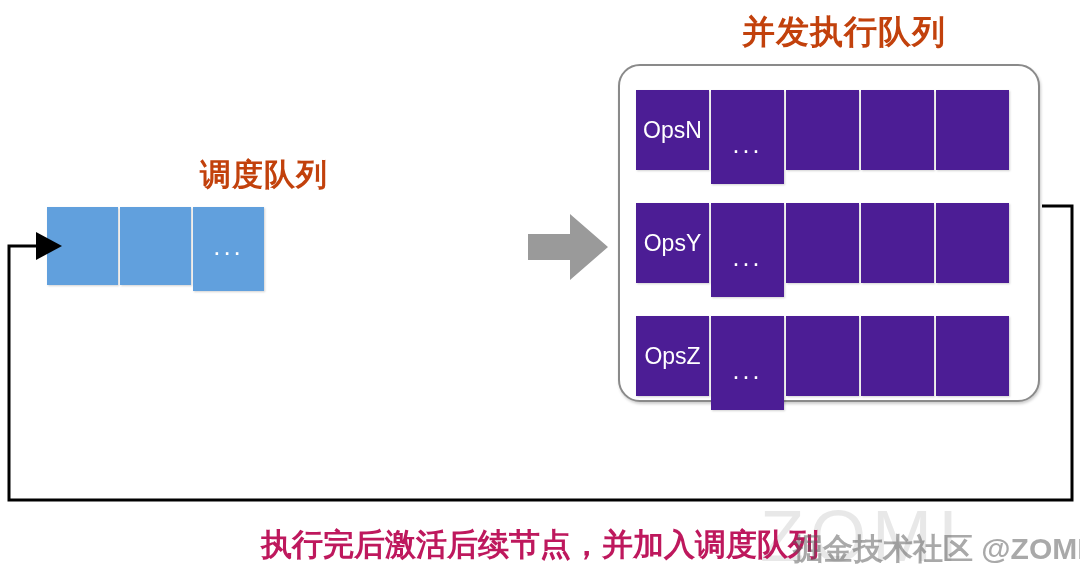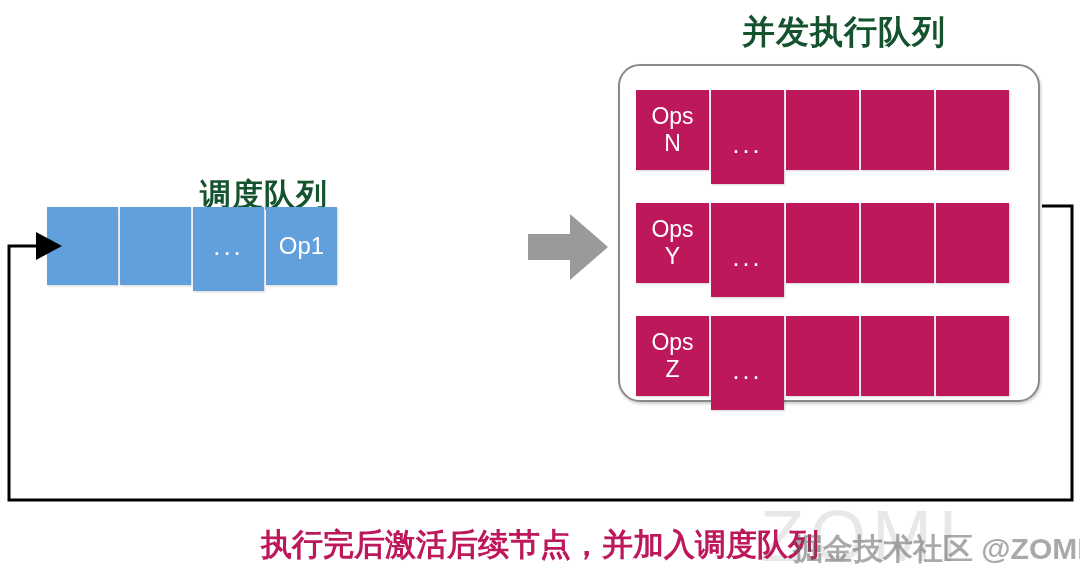--- a/index.html
+++ b/index.html
@@ -11,28 +11,28 @@
     width: 1080px;
     height: 585px;
     position: relative;
     overflow: hidden;
     font-family: "Liberation Sans", "DejaVu Sans", sans-serif;
   }
 
   
   .title {
     position: absolute;
-    color: #14532d;
+    color: #c2410c;
     font-weight: 700;
     white-space: nowrap;
     letter-spacing: 1px;
   }
   #sched-title {
     left: 200px;
-    top: 176px;
+    top: 156px;
     font-size: 31px;
     line-height: 38px;
   }
   #conc-title {
     left: 742px;
     top: 12px;
     font-size: 33px;
     line-height: 40px;
   }
 
@@ -93,24 +93,24 @@
     flex-direction: column;
     gap: 19px;
   }
   .conc-row {
     display: flex;
     gap: 2px;
   }
   .conc-box {
     width: 73px;
     height: 80px;
-    background: #be185d;
+    background: #4c1d95;
     box-shadow: 1px 1px 2px rgba(0,0,0,0.18);
     display: flex;
-    flex-direction: column;
+    flex-direction: row;
     align-items: center;
     justify-content: center;
     color: #ffffff;
     font-size: 23px;
     line-height: 27px;
   }
   .conc-box.dots {
     font-size: 25px;
     letter-spacing: 3px;
     justify-content: center;
@@ -167,21 +167,20 @@
 </style>
 </head>
 <body>
 
 <div class="title" id="sched-title">调度队列</div>
 
 <div id="sched-queue">
   <div class="sched-box"></div>
   <div class="sched-box"></div>
   <div class="sched-box dots">...</div>
-  <div class="sched-box">Op1</div>
 </div>
 
 <svg id="block-arrow" viewBox="0 0 80 70">
   <polygon points="0,22 42,22 42,2 80,35 42,68 42,48 0,48" fill="#9a9a9a"></polygon>
 </svg>
 
 <div id="conc-panel"></div>
 
 <div class="title" id="conc-title">并发执行队列</div>
 

